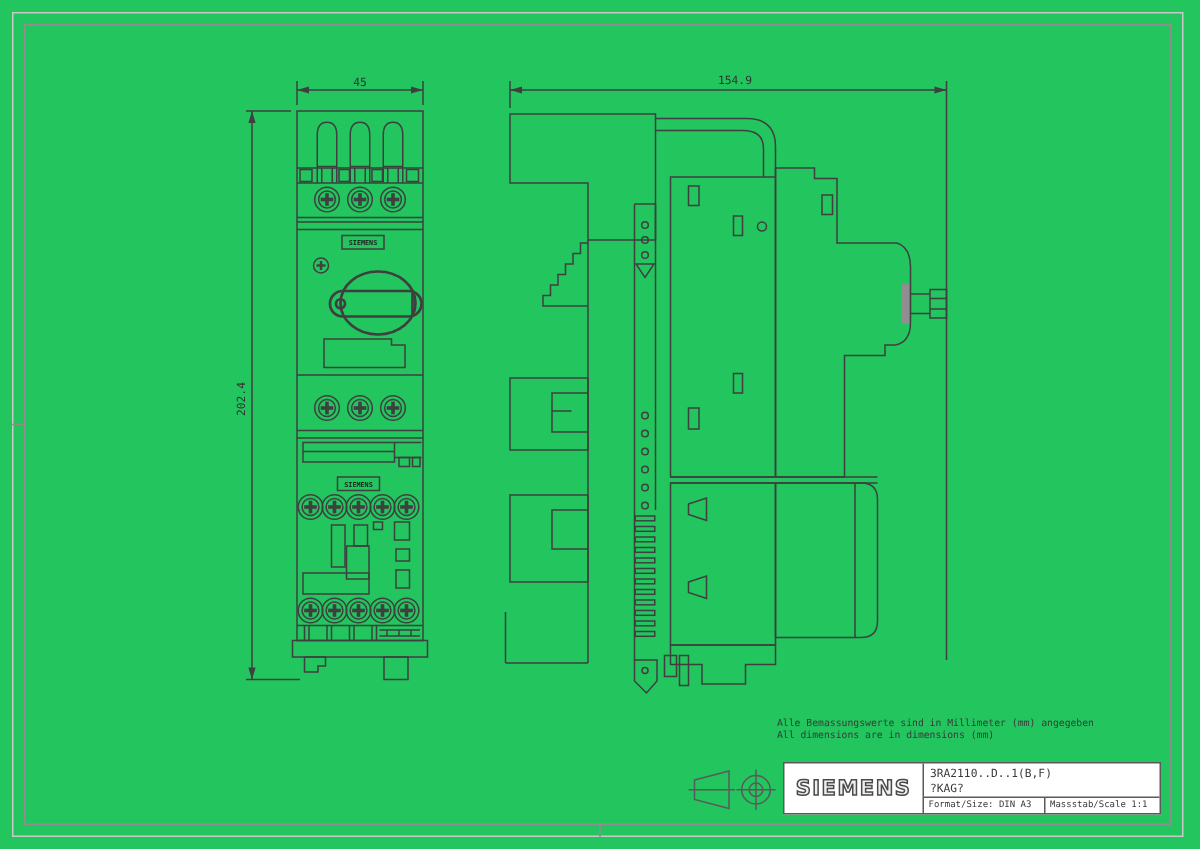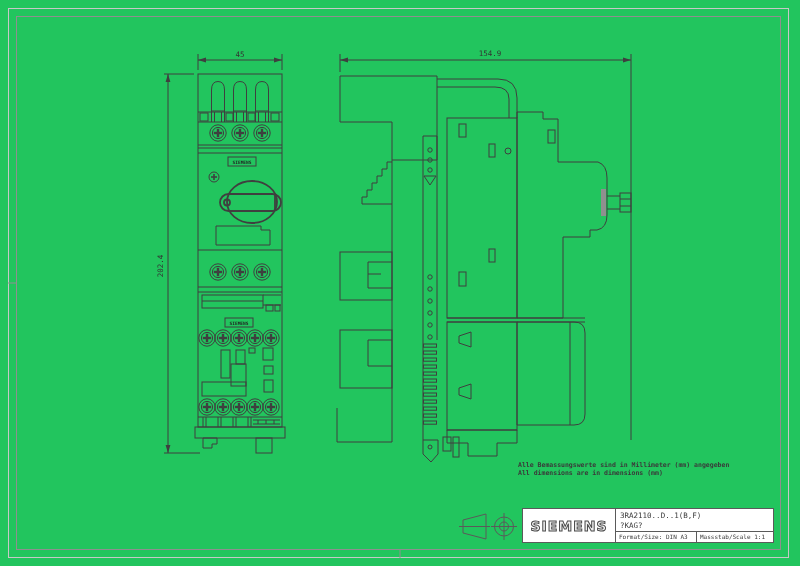--- a/index.html
+++ b/index.html
@@ -1,21 +1,21 @@
 <!DOCTYPE html>
 <html><head>
 <meta charset="utf-8">
 <style>
   html,body{margin:0;padding:0;background:#fff;}
   .sheet{position:relative;width:800px;height:566px;background:#22c55e;overflow:hidden;
          font-family:"DejaVu Sans Mono", monospace;}
   .sheet svg{position:absolute;left:0;top:0;}
   svg text{font-family:"DejaVu Sans Mono", monospace;}
-  .notes{position:absolute;left:518px;top:462px;font-size:6.5px;line-height:7.5px;
-         color:#3a3a3a;white-space:nowrap;font-weight:bold;}
+  .notes{position:absolute;left:518px;top:479px;font-size:6.5px;line-height:7.5px;
+         color:#3a3a3a;white-space:nowrap;}
   .title-block{position:absolute;left:522px;top:508px;width:250px;height:33px;
                border:1px solid #5a5a5a;display:flex;background:#fff;color:#3a3a3a;}
   .tb-brand{width:92px;border-right:1px solid #5a5a5a;display:flex;align-items:center;
             justify-content:center;font-family:"DejaVu Sans", sans-serif;font-weight:bold;
             font-size:14px;letter-spacing:1px;color:#efefef;-webkit-text-stroke:1px #4a4a4a;}
   .tb-right{flex:1;display:flex;flex-direction:column;}
   .tb-partrow{flex:1;border-bottom:1px solid #5a5a5a;font-size:7.5px;line-height:9.5px;
               padding:2px 0 0 4px;white-space:nowrap;}
   .tb-bottomrow{height:10px;display:flex;font-size:6px;line-height:10px;white-space:nowrap;}
   .tb-format{width:77px;border-right:1px solid #5a5a5a;padding-left:3px;}

